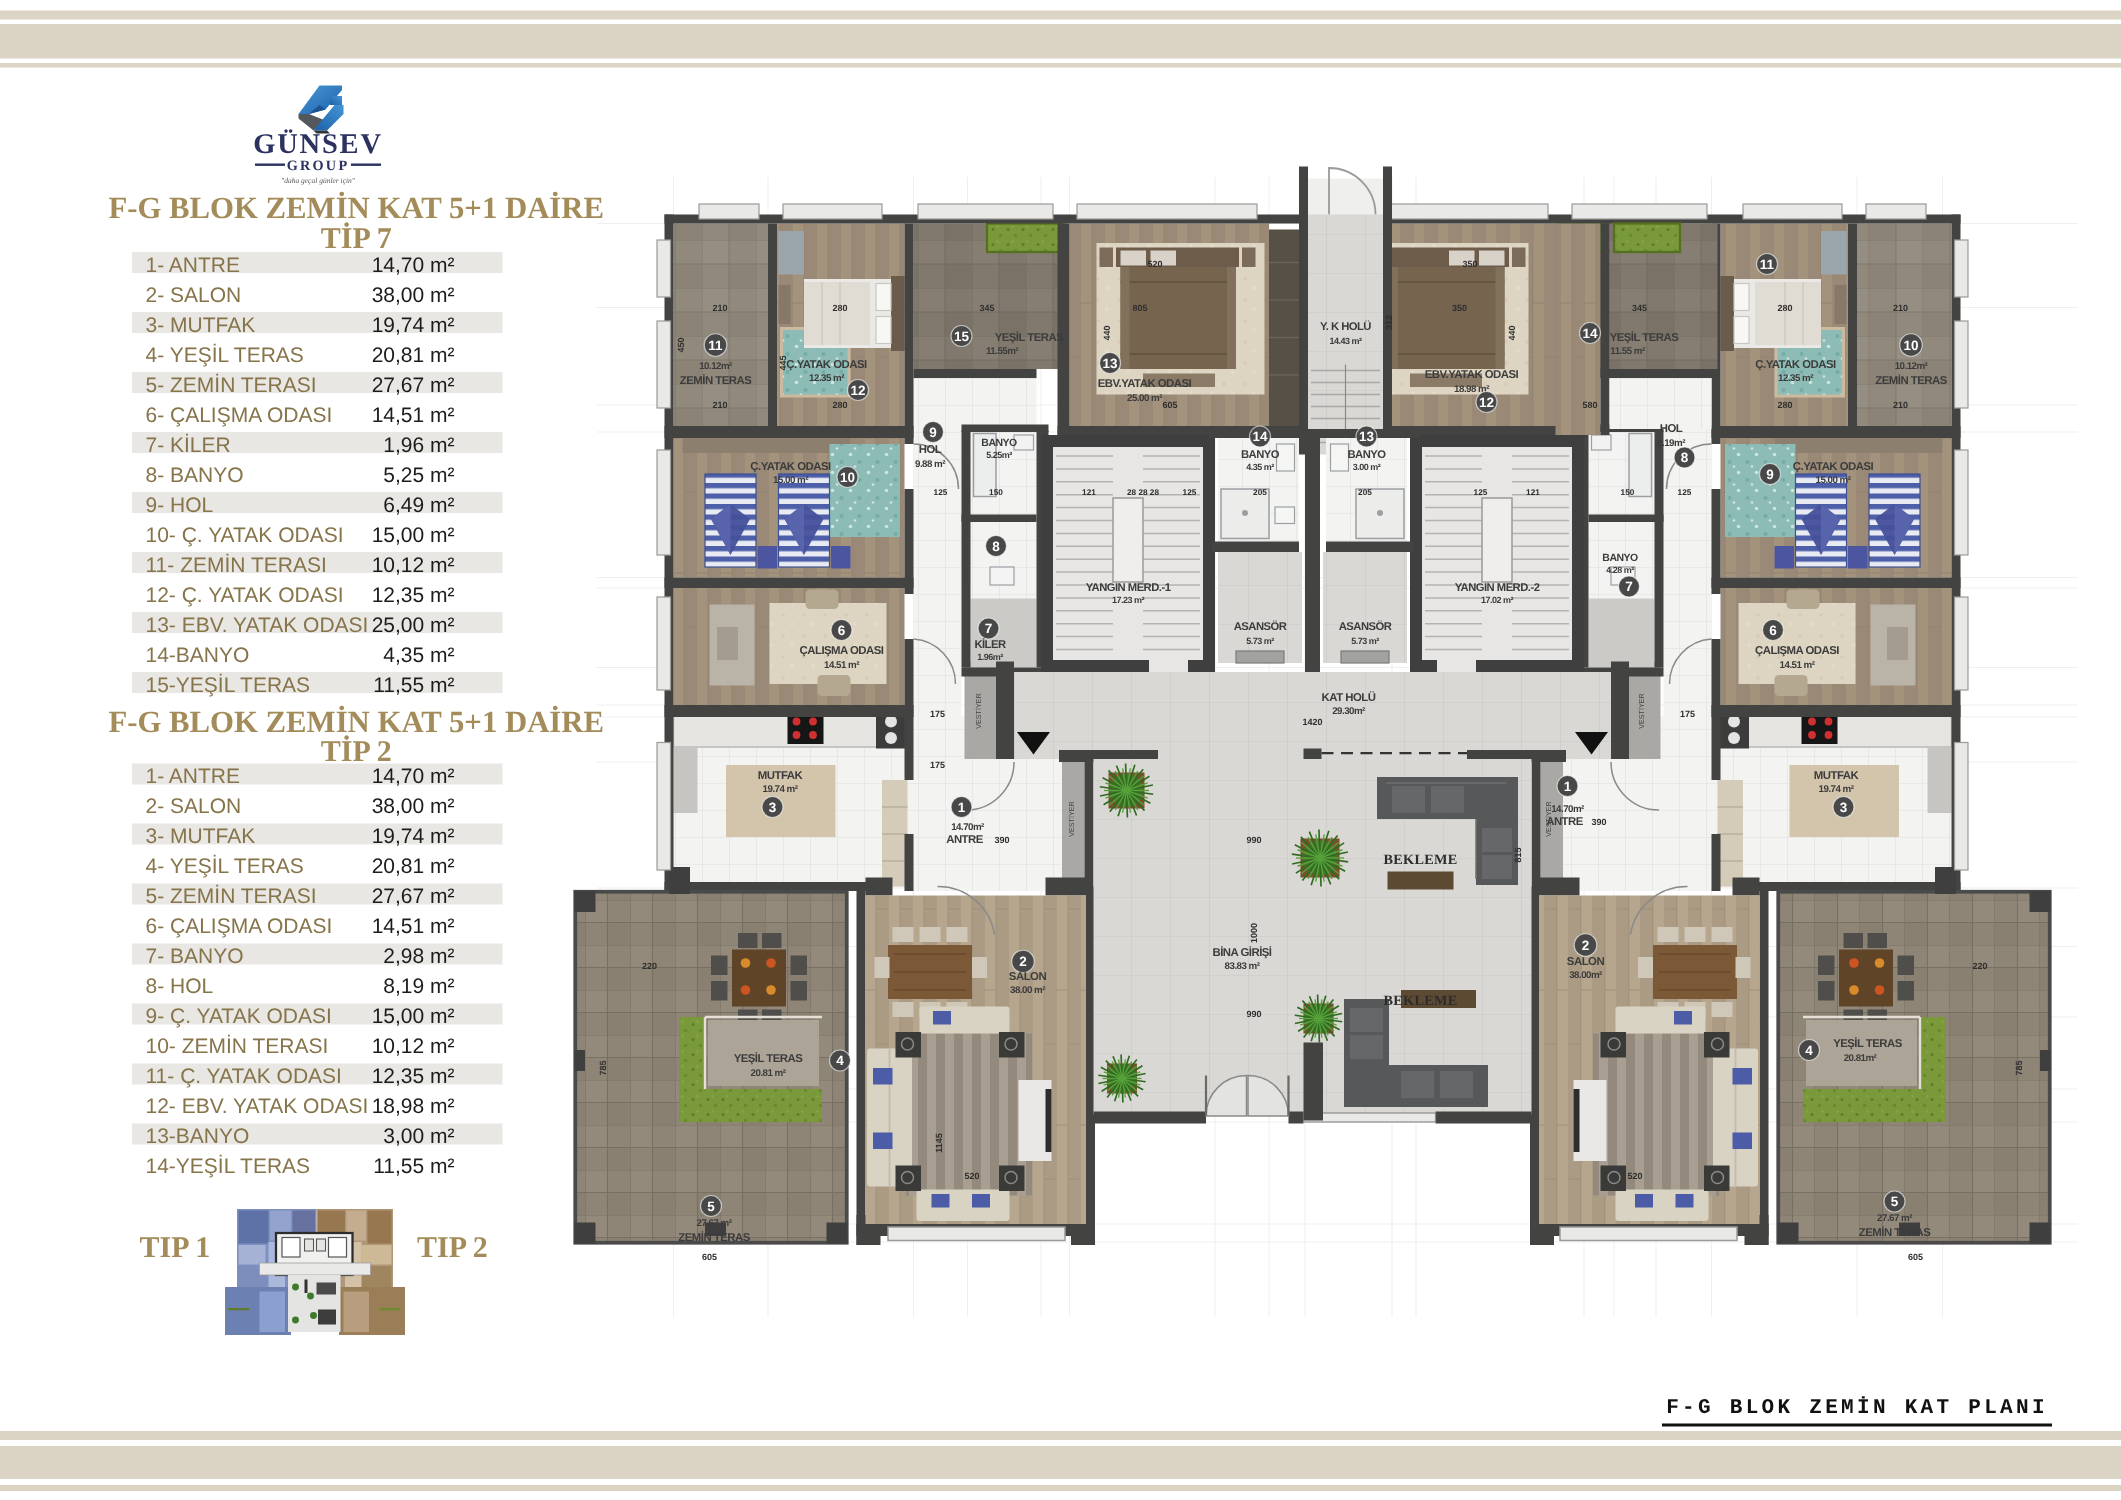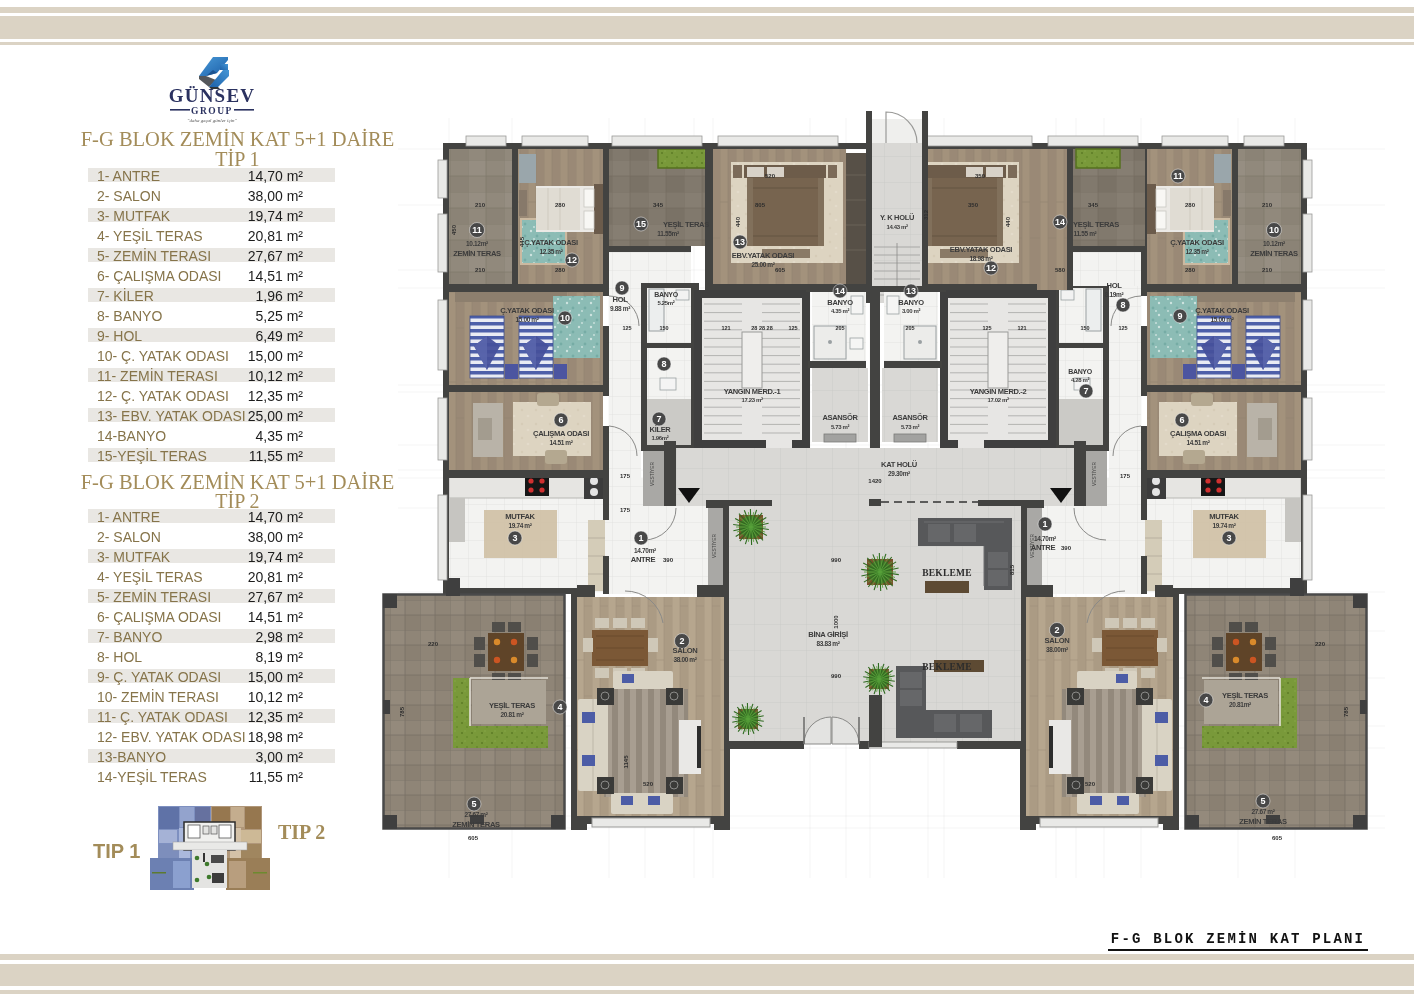--- a/index.html
+++ b/index.html
@@ -4,21 +4,21 @@
 <style>
 html,body{margin:0;padding:0;width:1414px;height:1000px;background:#ffffff;overflow:hidden;
 font-family:"Liberation Sans",sans-serif;}
 .abs{position:absolute;}
 .band{position:absolute;left:0;width:1414px;background:#dbd3c4;}
 .trow{position:absolute;left:88px;width:221px;height:20px;font-size:14px;color:#86744a;}
 .trow span{position:absolute;left:9px;top:2px;}
 .trow b{position:absolute;right:6px;top:2px;color:#1c1c1c;font-weight:normal;text-align:right;}
 .strip{position:absolute;left:88px;width:247px;height:14px;background:#e9e7e3;}
 .ttl{position:absolute;left:40px;width:395px;text-align:center;
-font-family:"Liberation Serif",serif;font-weight:normal;color:#a38c59;}
+font-family:"Liberation Serif",serif;font-weight:bold;color:#a38c59;}
 </style>
 </head>
 <body>
 
 <div class="band" style="top:7px;height:6px;"></div>
 
 <div class="band" style="top:16px;height:23px;"></div>
 
 <div class="band" style="top:42px;height:3px;"></div>
 
@@ -54,21 +54,21 @@
 
 <text x="62" y="63.5" text-anchor="middle" font-family="Liberation Serif,serif" font-weight="bold" font-size="9.5" letter-spacing="1.5" fill="#2b3260">GROUP</text>
 
 <rect x="20" y="59" width="20" height="1.6" fill="#2b3260"></rect>
 <rect x="84" y="59" width="20" height="1.6" fill="#2b3260"></rect>
 
 <text x="62" y="72" text-anchor="middle" font-family="Liberation Serif,serif" font-style="italic" font-size="5" fill="#555">"daha geçal günler için"</text>
 </svg>
 
 <div class="ttl" style="top:128px;font-size:20.5px;">F-G BLOK ZEMİN KAT 5+1 DAİRE</div>
-<div class="ttl" style="top:148px;font-size:20px;">TİP 1</div>
+<div class="ttl" style="top:148px;font-size:20px;">TİP 7</div>
 
 <div class="strip" style="top:168px;"></div>
 <div class="trow" style="top:166px;">
     <span>1- ANTRE</span>
     <b>14,70 m²</b>
   </div>
 <div class="trow" style="top:186px;">
     <span>2- SALON</span>
     <b>38,00 m²</b>
   </div>
@@ -192,21 +192,21 @@
 <div class="strip" style="top:749px;"></div>
 <div class="trow" style="top:747px;">
     <span>13-BANYO</span>
     <b>3,00 m²</b>
   </div>
 <div class="trow" style="top:767px;">
     <span>14-YEŞİL TERAS</span>
     <b>11,55 m²</b>
   </div>
 
-<div class="abs" style="left:93px;top:840px;font-family:Liberation Sans, sans-serif;font-weight:bold;font-size:20px;color:#a38c59;">TIP 1</div>
+<div class="abs" style="left:93px;top:821px;font-family:Liberation Serif, serif;font-weight:bold;font-size:20px;color:#a38c59;">TIP 1</div>
 
 <div class="abs" style="left:278px;top:821px;font-family:'Liberation Serif',serif;font-weight:bold;font-size:20px;color:#a38c59;">TIP 2</div>
 
 <svg class="abs" style="left:145px;top:800px;" width="130" height="95" viewBox="0 0 130 95">
 
 <rect x="13" y="6" width="53" height="55" fill="#7e90c0"></rect>
 <rect x="14" y="7" width="20" height="22" fill="#5f72a7"></rect>
 <rect x="35" y="7" width="14" height="20" fill="#93a3cd"></rect>
 <rect x="50" y="7" width="15" height="22" fill="#66719f"></rect>
 <rect x="14" y="30" width="18" height="13" fill="#a5b2d6"></rect>

